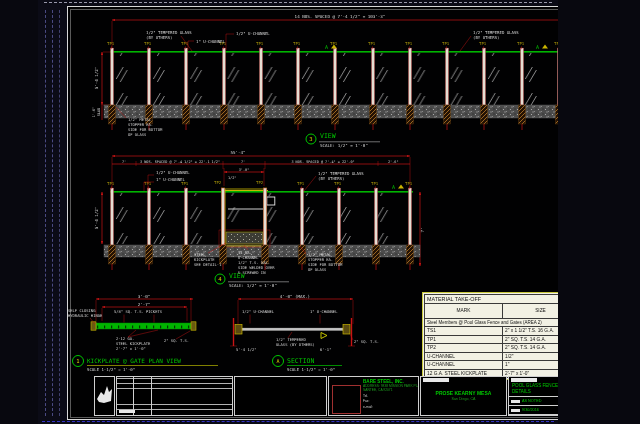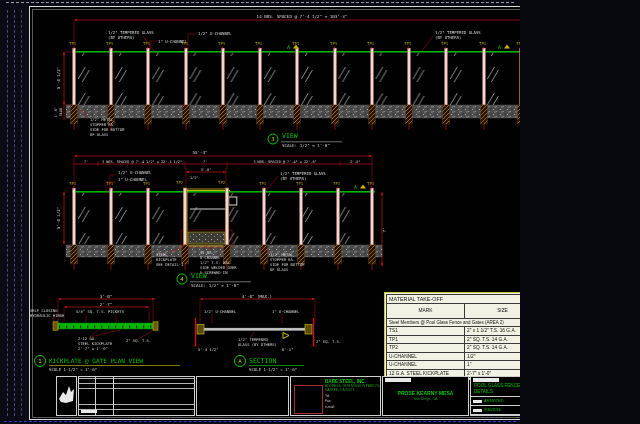--- a/index.html
+++ b/index.html
@@ -1,17 +1,17 @@
 <!DOCTYPE html>
 <html><head>
 <meta charset="utf-8">
 <style>
   html,body{margin:0;padding:0;background:#08080f;}
   .page{position:relative;width:520px;height:424px;background:#0b0b16;overflow:hidden;
-        font-family:"Liberation Sans",sans-serif;}
+        font-family:"Liberation Sans",sans-serif;margin-left:38px;}
   
   .dash{position:absolute;pointer-events:none;}
   .d-top{left:6px;right:6px;top:2px;border-top:1px dashed #b0b0c4;opacity:.85;}
   .d-l1{left:7px;top:10px;bottom:8px;border-left:1px dashed #4a4a82;}
   .d-l2{left:14px;top:10px;bottom:8px;border-left:1px dashed #4a4a82;}
   .d-l3{left:21px;top:10px;bottom:8px;border-left:1px dashed #40406e;}
   .d-bot{left:4px;right:4px;bottom:2px;border-bottom:1px dashed #3434c8;}
   .d-r{right:3px;top:8px;bottom:8px;border-right:1px dashed #3434c8;}
   
   .sheet{position:absolute;left:29px;top:6px;width:606px;height:412px;background:#010102;

